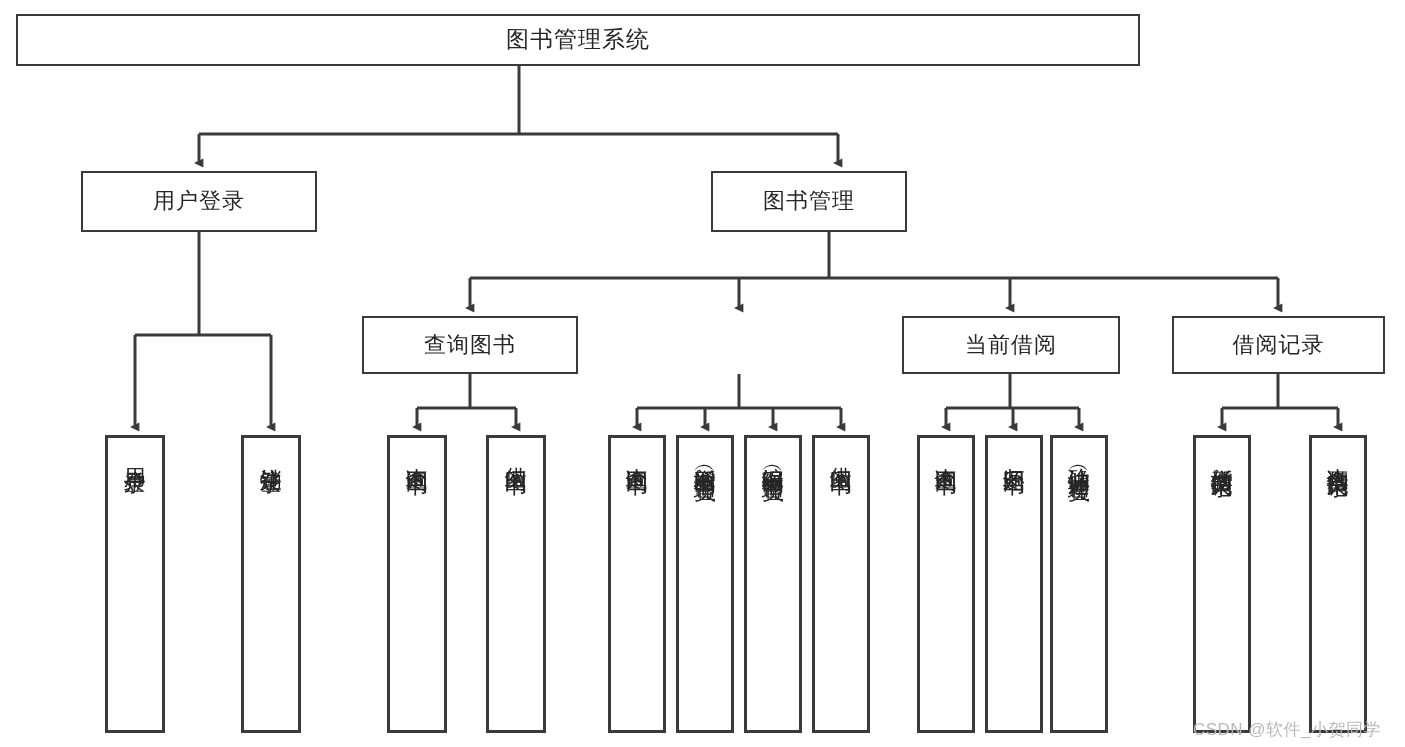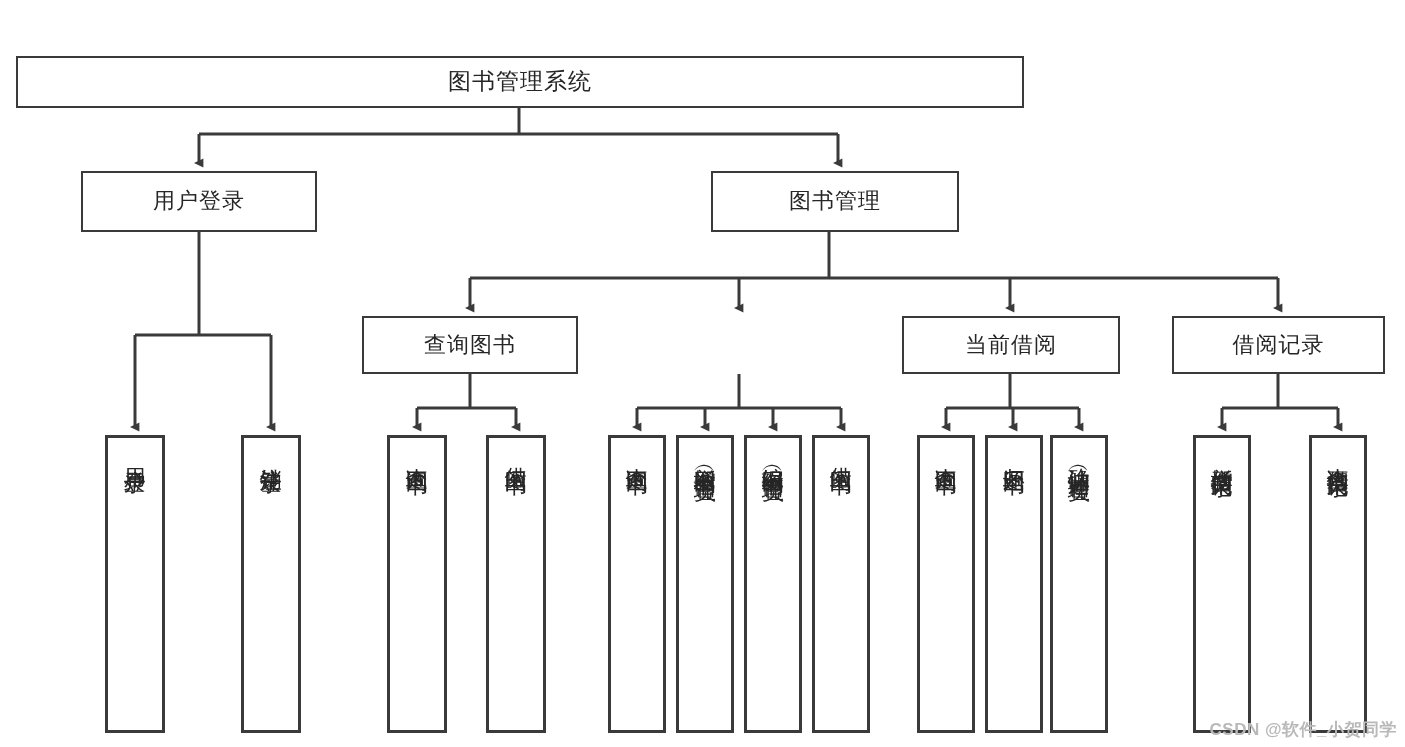--- a/index.html
+++ b/index.html
@@ -48,29 +48,28 @@
     writing-mode:vertical-rl;
     text-orientation:upright;
     font-size:22px;
     line-height:1.25;
     letter-spacing:2px;
     white-space:pre;
     text-align:start;
   }
   .watermark{
     position:absolute;
-    right:8px;
+    right:24px;
     bottom:6px;
     font-size:17px;
     color:#b9b9b9;
     letter-spacing:0.5px;
     white-space:nowrap;
     z-index:6;
     pointer-events:none;
-    font-weight:bold;
   }
 </style>
 </head>
 <body>
 
 <div id="canvas">
 
   <svg id="wires" viewBox="0 0 1405 747" xmlns="http://www.w3.org/2000/svg">
     <defs>
       <marker id="arrow" markerWidth="10" markerHeight="10" refX="4.6" refY="5" orient="auto" markerUnits="userSpaceOnUse">
@@ -115,28 +114,28 @@
       <path d="M1013,408 L1013,427" marker-end="url(#arrow)"></path>
       <path d="M1079,408 L1079,427" marker-end="url(#arrow)"></path>
 
       <path d="M1278,374 L1278,408"></path>
       <path d="M1222,408 L1338,408"></path>
       <path d="M1222,408 L1222,427" marker-end="url(#arrow)"></path>
       <path d="M1338,408 L1338,427" marker-end="url(#arrow)"></path>
     </g>
   </svg>
 
-  <div class="node root" style="left:16px; top:14px; width:1008px; height:52px;margin-top:42px;">
+  <div class="node root" style="left:16px; top:14px; width:1124px; height:52px;">
     <span class="label">图书管理系统</span>
   </div>
 
   <div class="node" style="left:81px; top:171px; width:236px; height:61px;">
     <span class="label">用户登录</span>
   </div>
-  <div class="node" style="left:711px; top:171px; width:248px; height:61px;">
+  <div class="node" style="left:711px; top:171px; width:196px; height:61px;">
     <span class="label">图书管理</span>
   </div>
 
   <div class="node" style="left:362px; top:316px; width:216px; height:58px;">
     <span class="label">查询图书</span>
   </div>
   <div class="node" style="left:902px; top:316px; width:218px; height:58px;">
     <span class="label">当前借阅</span>
   </div>
   <div class="node" style="left:1172px; top:316px; width:213px; height:58px;text-align:center;">

